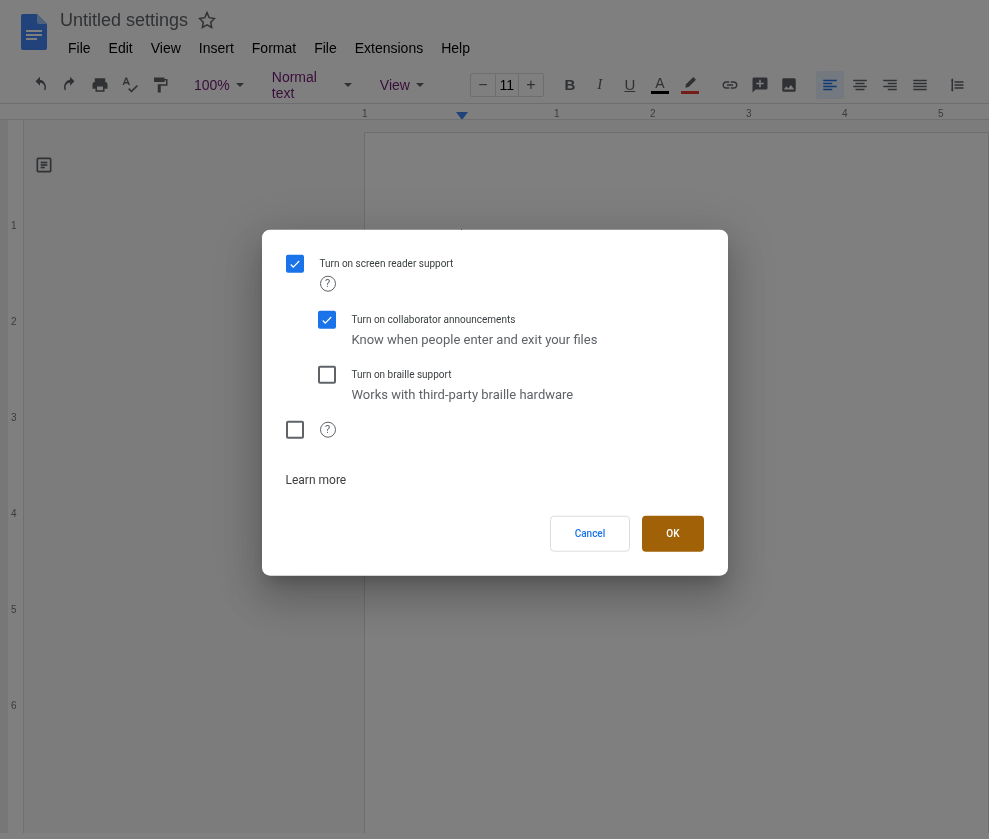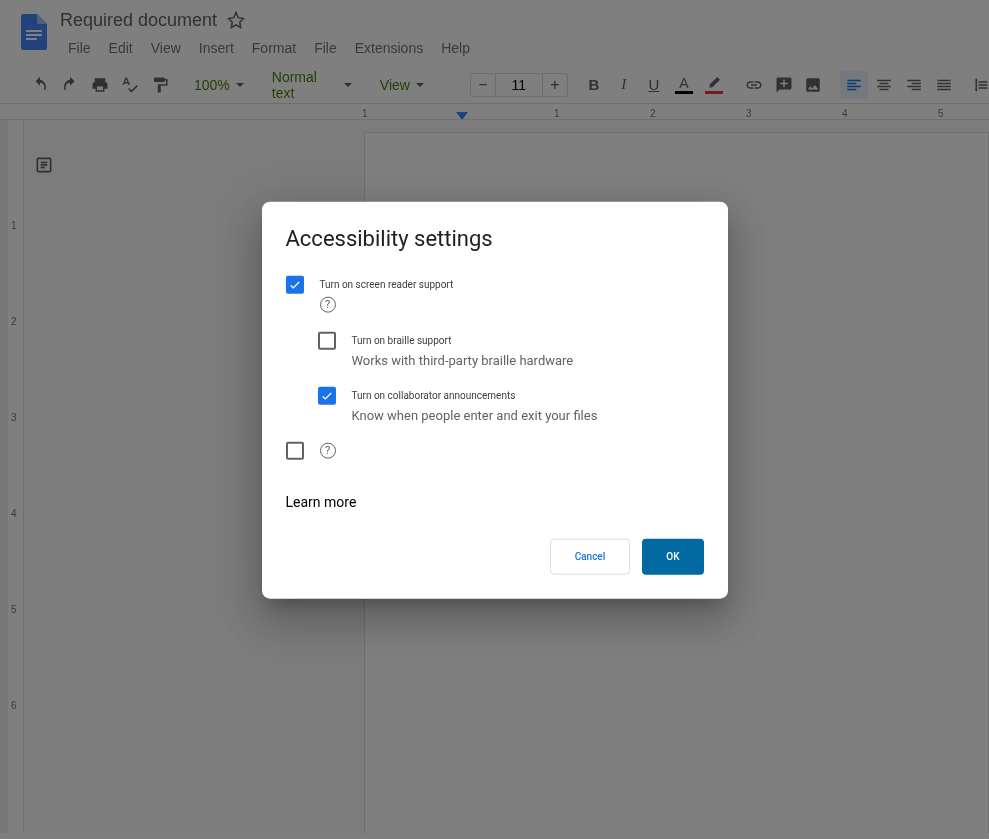--- a/index.html
+++ b/index.html
@@ -8,32 +8,32 @@
     
     
     .header { display: flex; align-items: flex-start; padding: 8px 16px 0 16px; gap: 8px; }
     .docs-icon { width: 36px; height: 48px; display:flex; align-items:center; justify-content:center; }
     .docs-icon svg { width: 26px; height: 36px; }
     .title-area { flex: 1; }
     .title-row { display: flex; align-items: center; gap: 10px; height: 24px; }
     .doc-title { font-size: 18px; color: #5f6368; }
     .star-icon { width: 18px; height: 18px; color:#5f6368; }
     .menus { display: flex; gap: 2px; margin-top: 4px; }
-    .menu-item { padding: 4px 8px; font-size: 14px; color: #737373; cursor: pointer; border-radius: 4px; text-align: center; }
+    .menu-item { padding: 4px 8px; font-size: 14px; color: #000000; cursor: pointer; border-radius: 4px; text-align: center; }
     
     
     .toolbar { display: flex; align-items: center; gap: 2px; padding: 4px 16px 4px 26px; border-bottom: 1px solid #dadce0; margin-top: 6px; height: 38px; }
     .tbtn { height: 28px; min-width: 28px; display:flex; align-items:center; justify-content:center; color:#5f6368; cursor:pointer; border-radius:2px; font-size:13px; }
     .tbtn svg { width: 18px; height: 18px; }
     .sep { width: 1px; height: 22px; background: #dadce0; margin: 0 4px; }
-    .tdrop { display:flex; align-items:center; gap:6px; padding: 0 8px; height: 28px; font-size:14px; color:#4d7c0f; cursor:pointer; }
+    .tdrop { display:flex; align-items:center; gap:6px; padding: 0 8px; height: 28px; font-size:14px; color:#701a75; cursor:pointer; }
     .tdrop .caret { border-left:4px solid transparent; border-right:4px solid transparent; border-top:4px solid #5f6368; }
     .fontsize { display:flex; align-items:center; border:1px solid #dadce0; border-radius:2px; height:24px; }
     .fontsize .fbtn { width:24px; text-align:center; cursor:pointer; color:#5f6368; font-size:16px; }
-    .fontsize input { width:48px; border:none; text-align:center; font-size:14px; border-left:1px solid #dadce0; border-right:1px solid #dadce0; height:22px; outline:none; }
+    .fontsize input { width:24px; border:none; text-align:center; font-size:14px; border-left:1px solid #dadce0; border-right:1px solid #dadce0; height:22px; outline:none; }
     .textcolor { display:flex; flex-direction:column; align-items:center; gap:0; }
     .textcolor .underline-bar { width:18px; height:3px; background:#000; }
     .textcolor-red .underline-bar { background:#e8392f; }
     .align-active { background:#e8f0fe; color:#1a73e8; }
     
     
     .ruler { height: 16px; background:#fff; border-bottom:1px solid #e0e0e0; position:relative; font-size:10px; color:#777; overflow:hidden; }
     .ruler-inner { position:absolute; left:364px; top:0; right:0; height:100%; }
     .ruler .tick-major { position:absolute; top:4px; font-size:10px; }
     .ruler-marker { position:absolute; top:8px; }
@@ -55,42 +55,42 @@
     .dialog { position:absolute; z-index:200; left:50%; top:50%; transform:translate(-50%,-55%); width:466px; background:#fff; border-radius:8px; box-shadow:0 11px 15px -7px rgba(0,0,0,.2),0 24px 38px 3px rgba(0,0,0,.14),0 9px 46px 8px rgba(0,0,0,.12); padding: 24px; font-family: "Google Sans", Roboto, Arial, sans-serif; }
     .dialog h2 { font-size:22px; font-weight:400; color:#202124; margin-bottom: 24px; font-family: "Google Sans", Roboto, Arial, sans-serif; }
     .check-row { display:flex; gap:16px; margin-bottom: 18px; align-items:flex-start; }
     .check-row.indented { margin-left: 32px; }
     .checkbox { width:18px; height:18px; border:2px solid #5f6368; border-radius:2px; flex-shrink:0; margin-top:1px; cursor:pointer; display:flex; align-items:center; justify-content:center; }
     .checkbox.checked { background:#1a73e8; border-color:#1a73e8; }
     .checkbox.checked svg { width:14px; height:14px; fill:#fff; }
     .check-label { font-size:10px; color:#3c4043; line-height:20px; display:flex; align-items:center; gap:6px; }
     .check-desc { font-size:13px; color:#5f6368; margin-top:2px; display:flex; align-items:center; gap:4px; }
     .help-icon { width:16px; height:16px; border:1.5px solid #5f6368; border-radius:50%; display:inline-flex; align-items:center; justify-content:center; font-size:11px; color:#5f6368; flex-shrink:0; }
-    .learn-link { color:#000000; font-size:14px; cursor:pointer; margin-top: 16px; display:inline-block; }
+    .learn-link { color:#404040; font-size:12px; cursor:pointer; margin-top: 16px; display:inline-block; }
     .dialog-actions { display:flex; justify-content:flex-end; gap:12px; margin-top: 28px; }
     .dbtn { height:36px; padding: 0 24px; border-radius:4px; font-size:10px; font-weight:500; cursor:pointer; display:flex; align-items:center; font-family: "Google Sans", Roboto, Arial, sans-serif; }
     .dbtn.cancel { background:#fff; border:1px solid #dadce0; color:#1a73e8; }
-    .dbtn.ok { background:#0369a1; color:#fff; border:none; }
+    .dbtn.ok { background:#a16207; color:#fff; border:none; }
   </style>
 </head>
 <body>
 
 <div class="header">
   <div class="docs-icon">
     <svg viewBox="0 0 26 36">
         <path fill="#4285f4" d="M2 0h14l10 10v24a2 2 0 0 1-2 2H2a2 2 0 0 1-2-2V2a2 2 0 0 1 2-2z"></path>
         <path fill="#a1c2fa" d="M16 0l10 10H18a2 2 0 0 1-2-2V0z"></path>
         <rect x="5" y="16" width="16" height="2" fill="#fff"></rect>
         <rect x="5" y="20" width="16" height="2" fill="#fff"></rect>
         <rect x="5" y="24" width="11" height="2" fill="#fff"></rect>
       </svg>
   </div>
   <div class="title-area">
     <div class="title-row">
-      <span class="doc-title">Required document</span>
+      <span class="doc-title">Untitled settings</span>
       <span class="star-icon">
         <svg viewBox="0 0 24 24" fill="none" stroke="#5f6368" stroke-width="2">
             <path d="M12 2l2.9 6.9L22 10l-5 4.9 1.2 7.1L12 18.5 5.8 22 7 14.9 2 10l7.1-1.1z"></path>
           </svg>
       </span>
     </div>
     <div class="menus">
       <span class="menu-item">File</span>
       <span class="menu-item">Edit</span>
       <span class="menu-item">View</span>
@@ -256,56 +256,55 @@
   <div class="canvas">
     <div class="page">
       <span class="cursor-placeholder cursor-line">Type @ to insert</span>
     </div>
   </div>
 </div>
 
 <div class="dim"></div>
 
 <div class="dialog">
-  <h2>Accessibility settings</h2>
   
   <div class="check-row">
     <div class="checkbox checked">
         <svg viewBox="0 0 24 24">
           <path d="M9 16.2l-3.5-3.5L4 14.2 9 19.2 20 8.2 18.5 6.7z"></path>
         </svg>
       </div>
     <div>
       <div class="check-label">Turn on screen reader support</div>
       <div class="check-desc">
           <span class="help-icon">?</span>
         </div>
     </div>
   </div>
   
   <div class="check-row indented">
-    <div class="checkbox"></div>
-    <div>
-      <div class="check-label">Turn on braille support</div>
-      <div class="check-desc">Works with third-party braille hardware</div>
-    </div>
-  </div>
-  
-  <div class="check-row indented">
     <div class="checkbox checked">
         <svg viewBox="0 0 24 24">
           <path d="M9 16.2l-3.5-3.5L4 14.2 9 19.2 20 8.2 18.5 6.7z"></path>
         </svg>
       </div>
     <div>
       <div class="check-label">Turn on collaborator announcements</div>
       <div class="check-desc">Know when people enter and exit your files</div>
     </div>
   </div>
   
+  <div class="check-row indented">
+    <div class="checkbox"></div>
+    <div>
+      <div class="check-label">Turn on braille support</div>
+      <div class="check-desc">Works with third-party braille hardware</div>
+    </div>
+  </div>
+  
   <div class="check-row">
     <div class="checkbox"></div>
     <div>
       <div class="check-desc">
           <span class="help-icon">?</span>
         </div>
     </div>
   </div>
   
   <a class="learn-link">Learn more</a>

